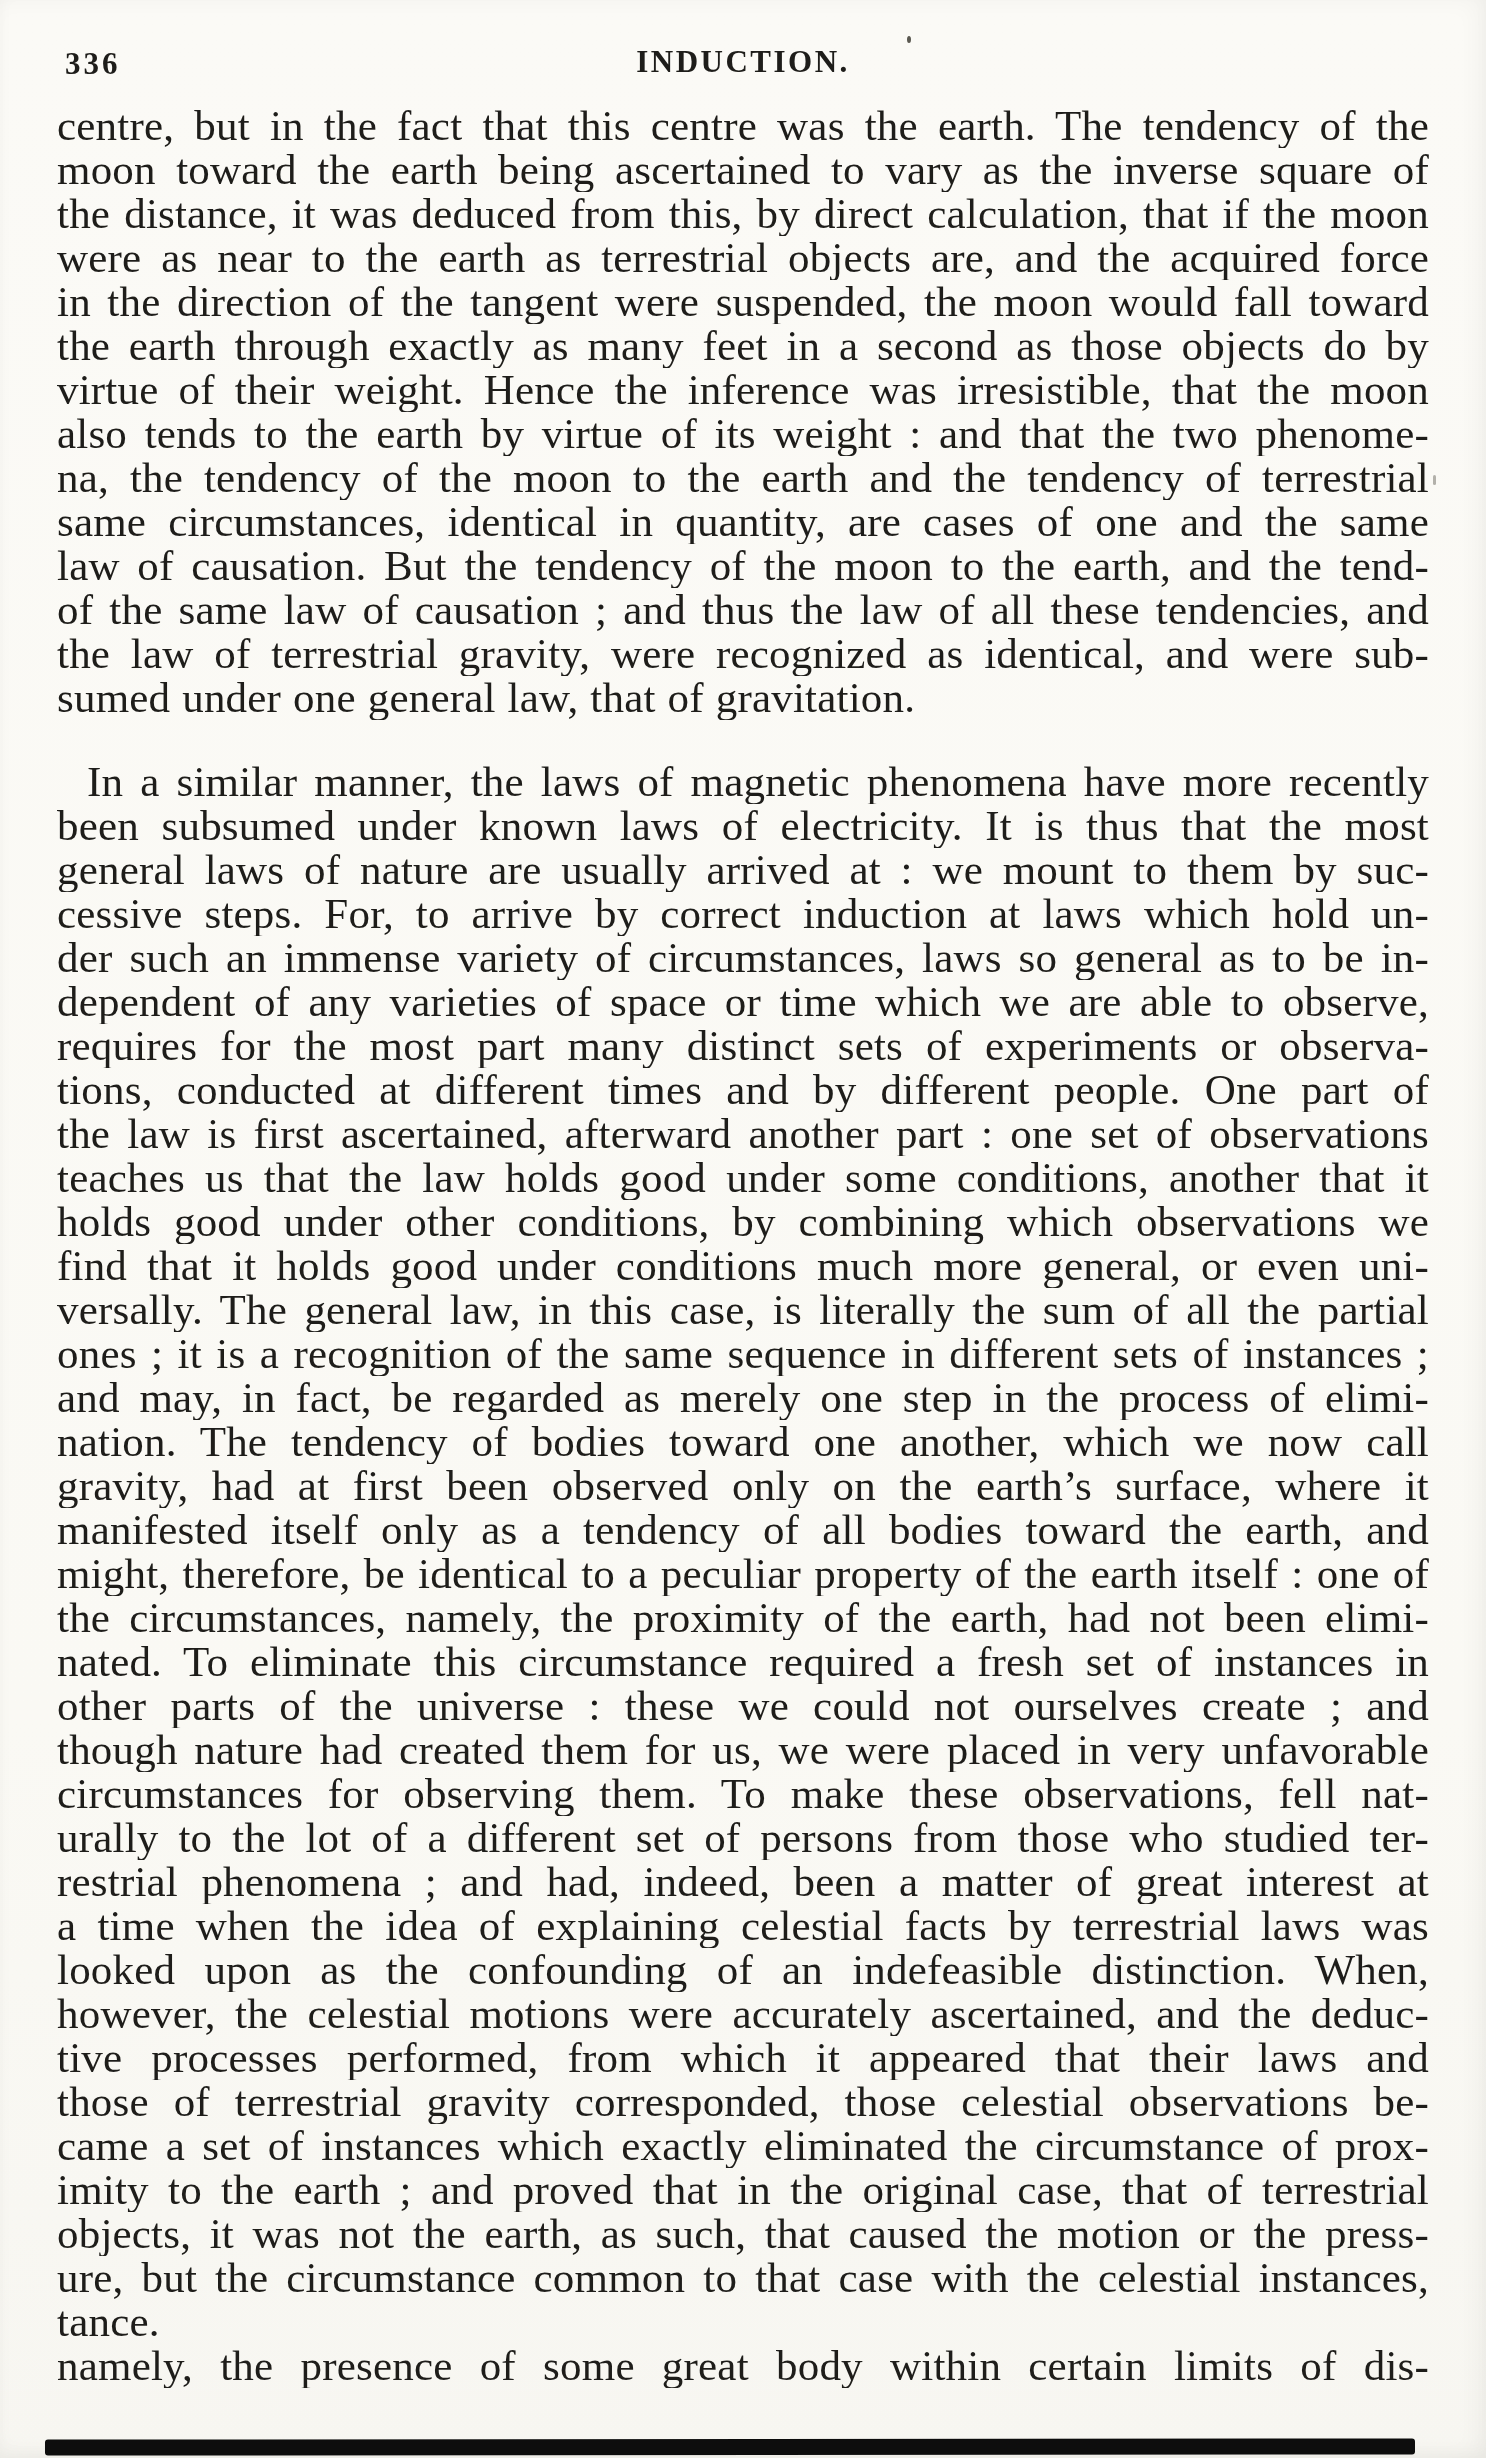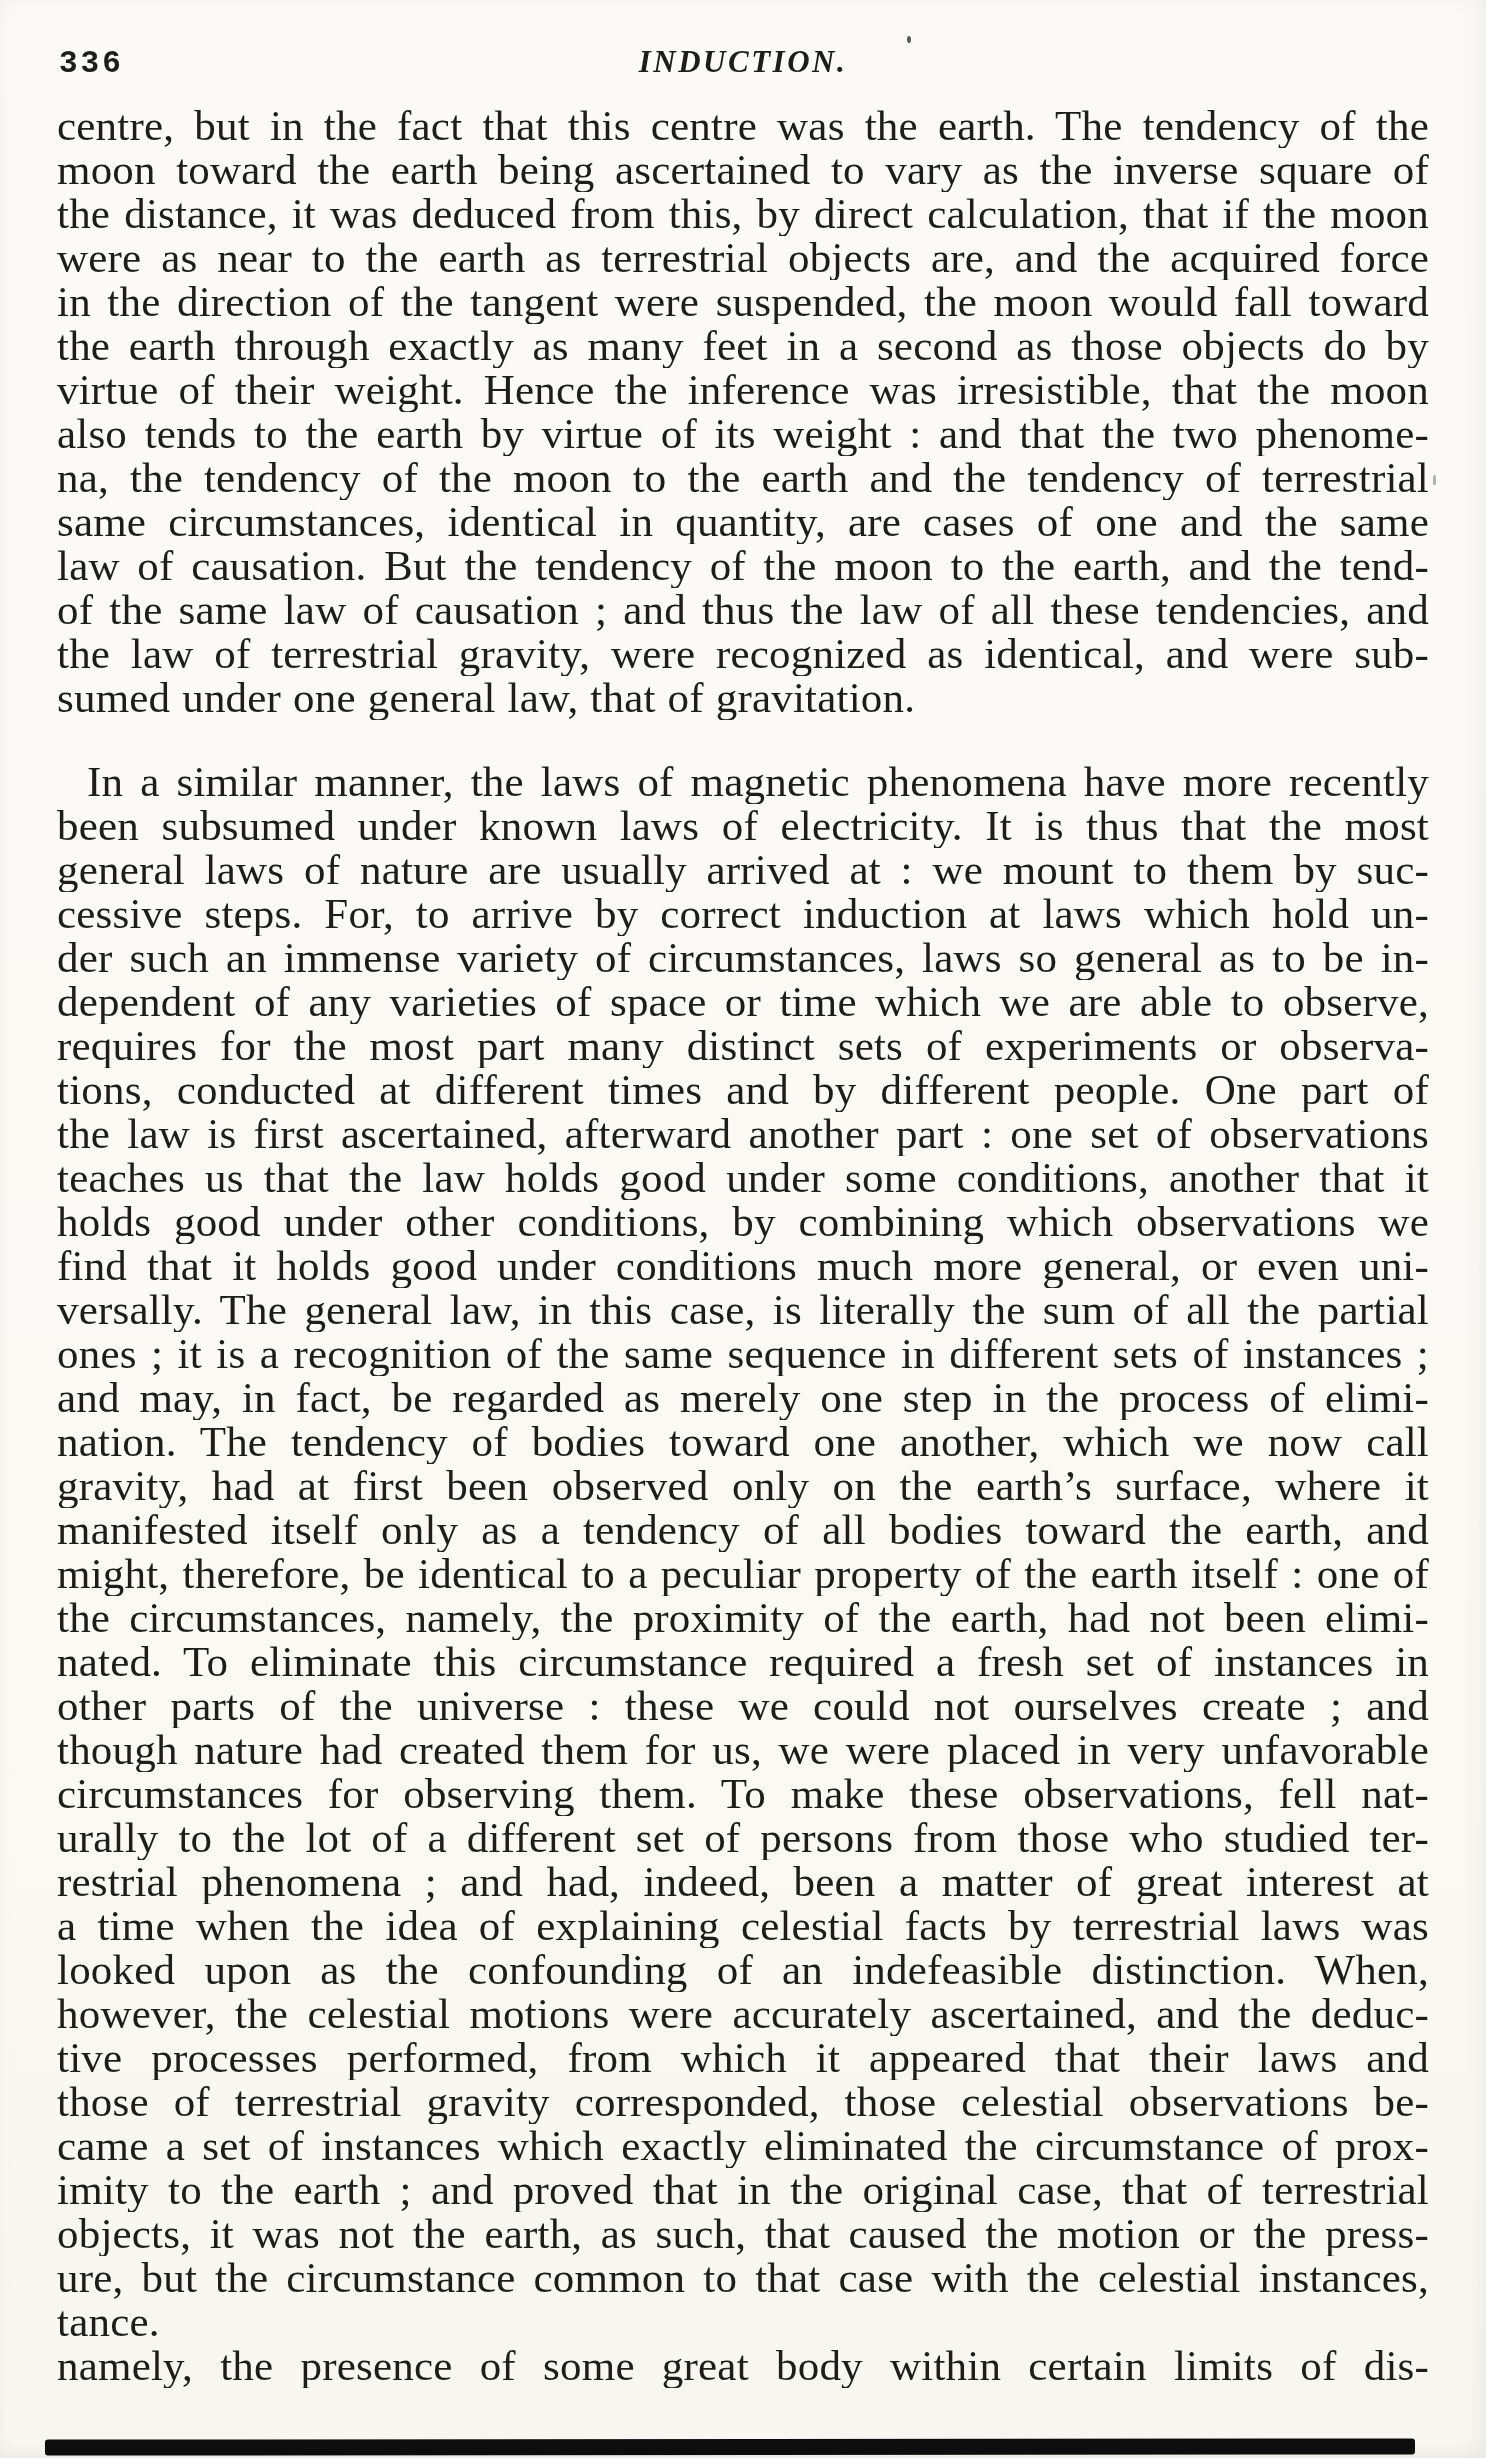--- a/index.html
+++ b/index.html
@@ -18,30 +18,28 @@
 
   .running-header {
     position: relative;
     height: 44px;
     margin-bottom: 16px;
     font-size: 31px;
     font-weight: bold;
   }
   .page-number {
     position: absolute;
-    left: 2px;
+    left: 8px;
     top: 2px;
     letter-spacing: 3px;
-    font-family: Liberation Mono, monospace;
   }
   .header-title {
     display: block;
     text-align: center;
     letter-spacing: 2.5px;
-    font-style: italic;
   }
 
   .body-text {
     font-size: 43px;
     line-height: 44px;
     letter-spacing: 0.2px;
     word-spacing: 1px;
   }
   .paragraph { margin: 0; }
   .line {

